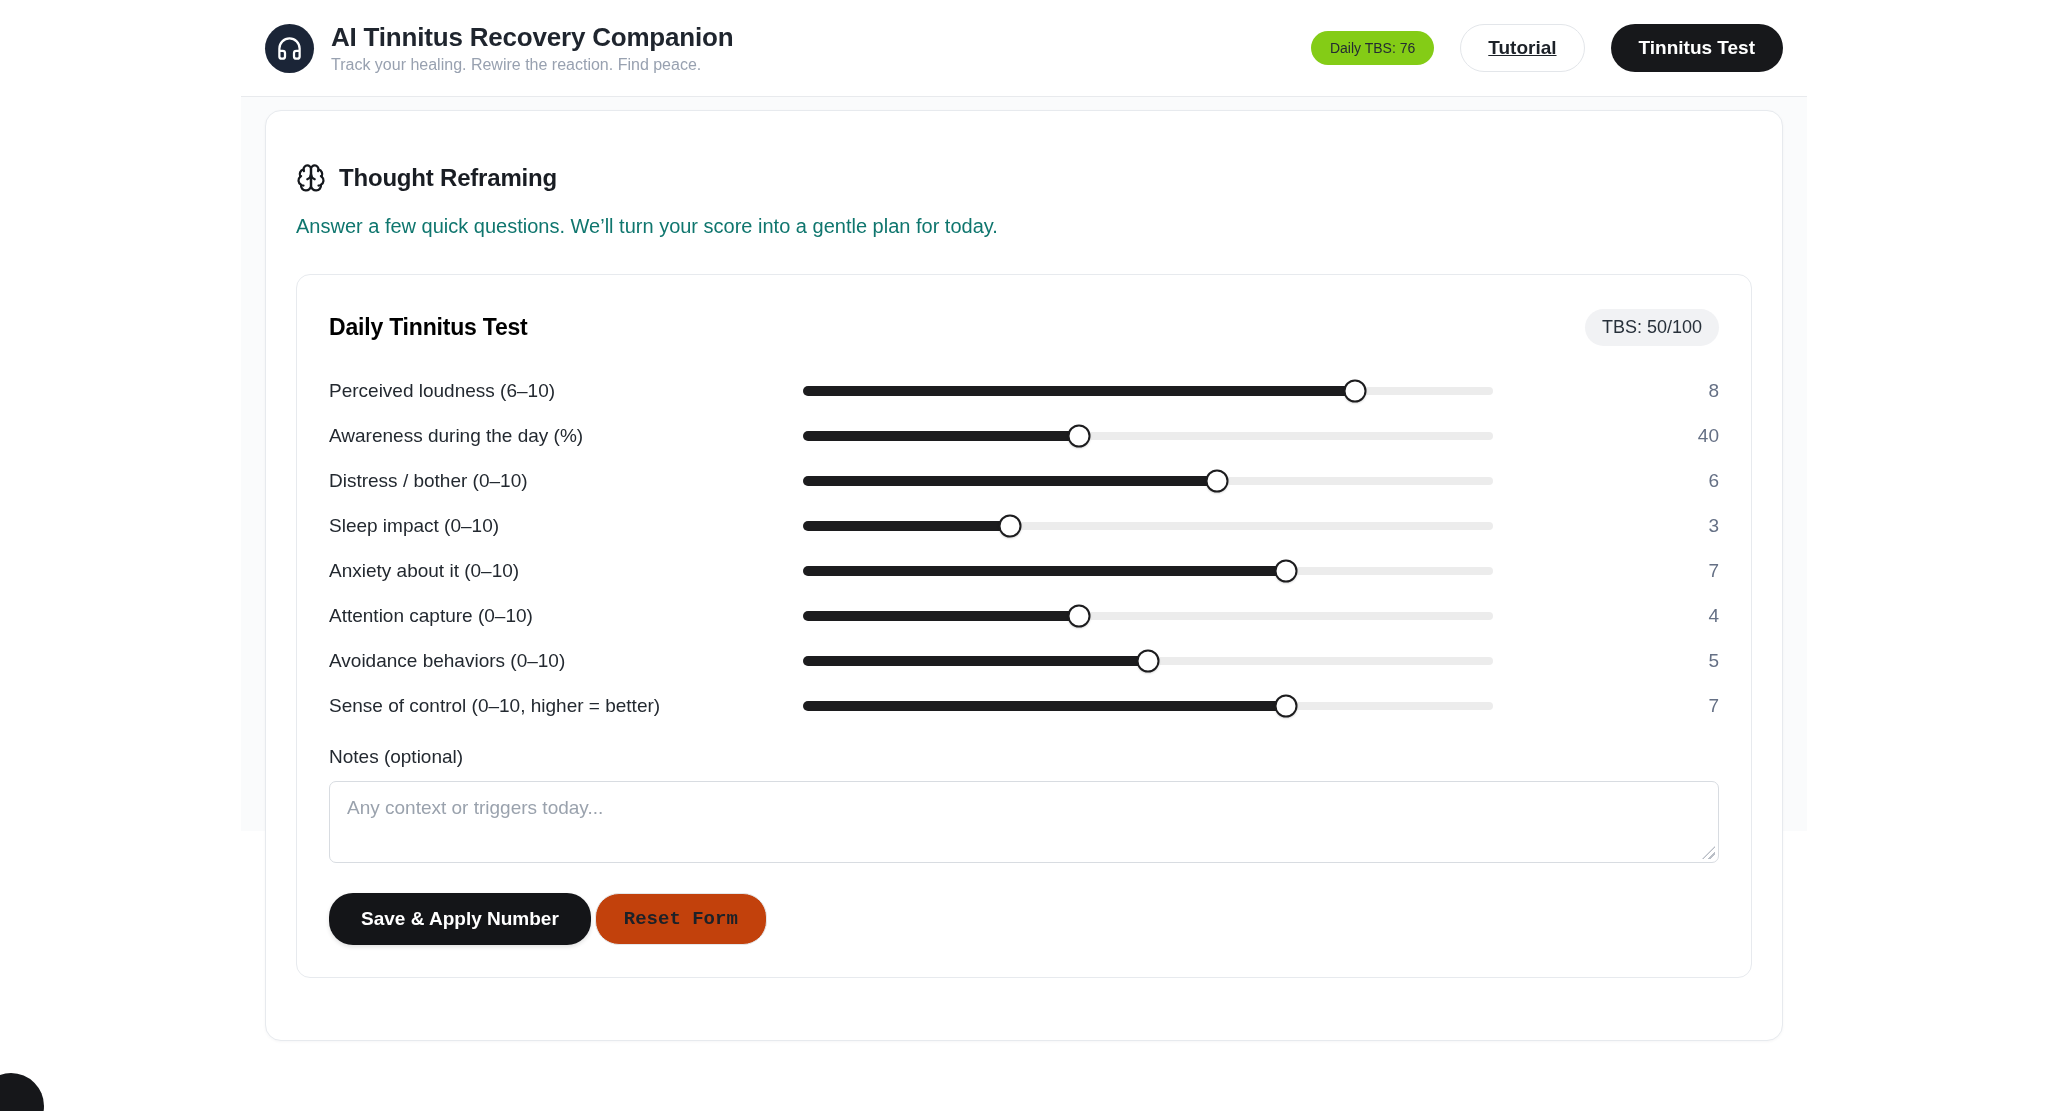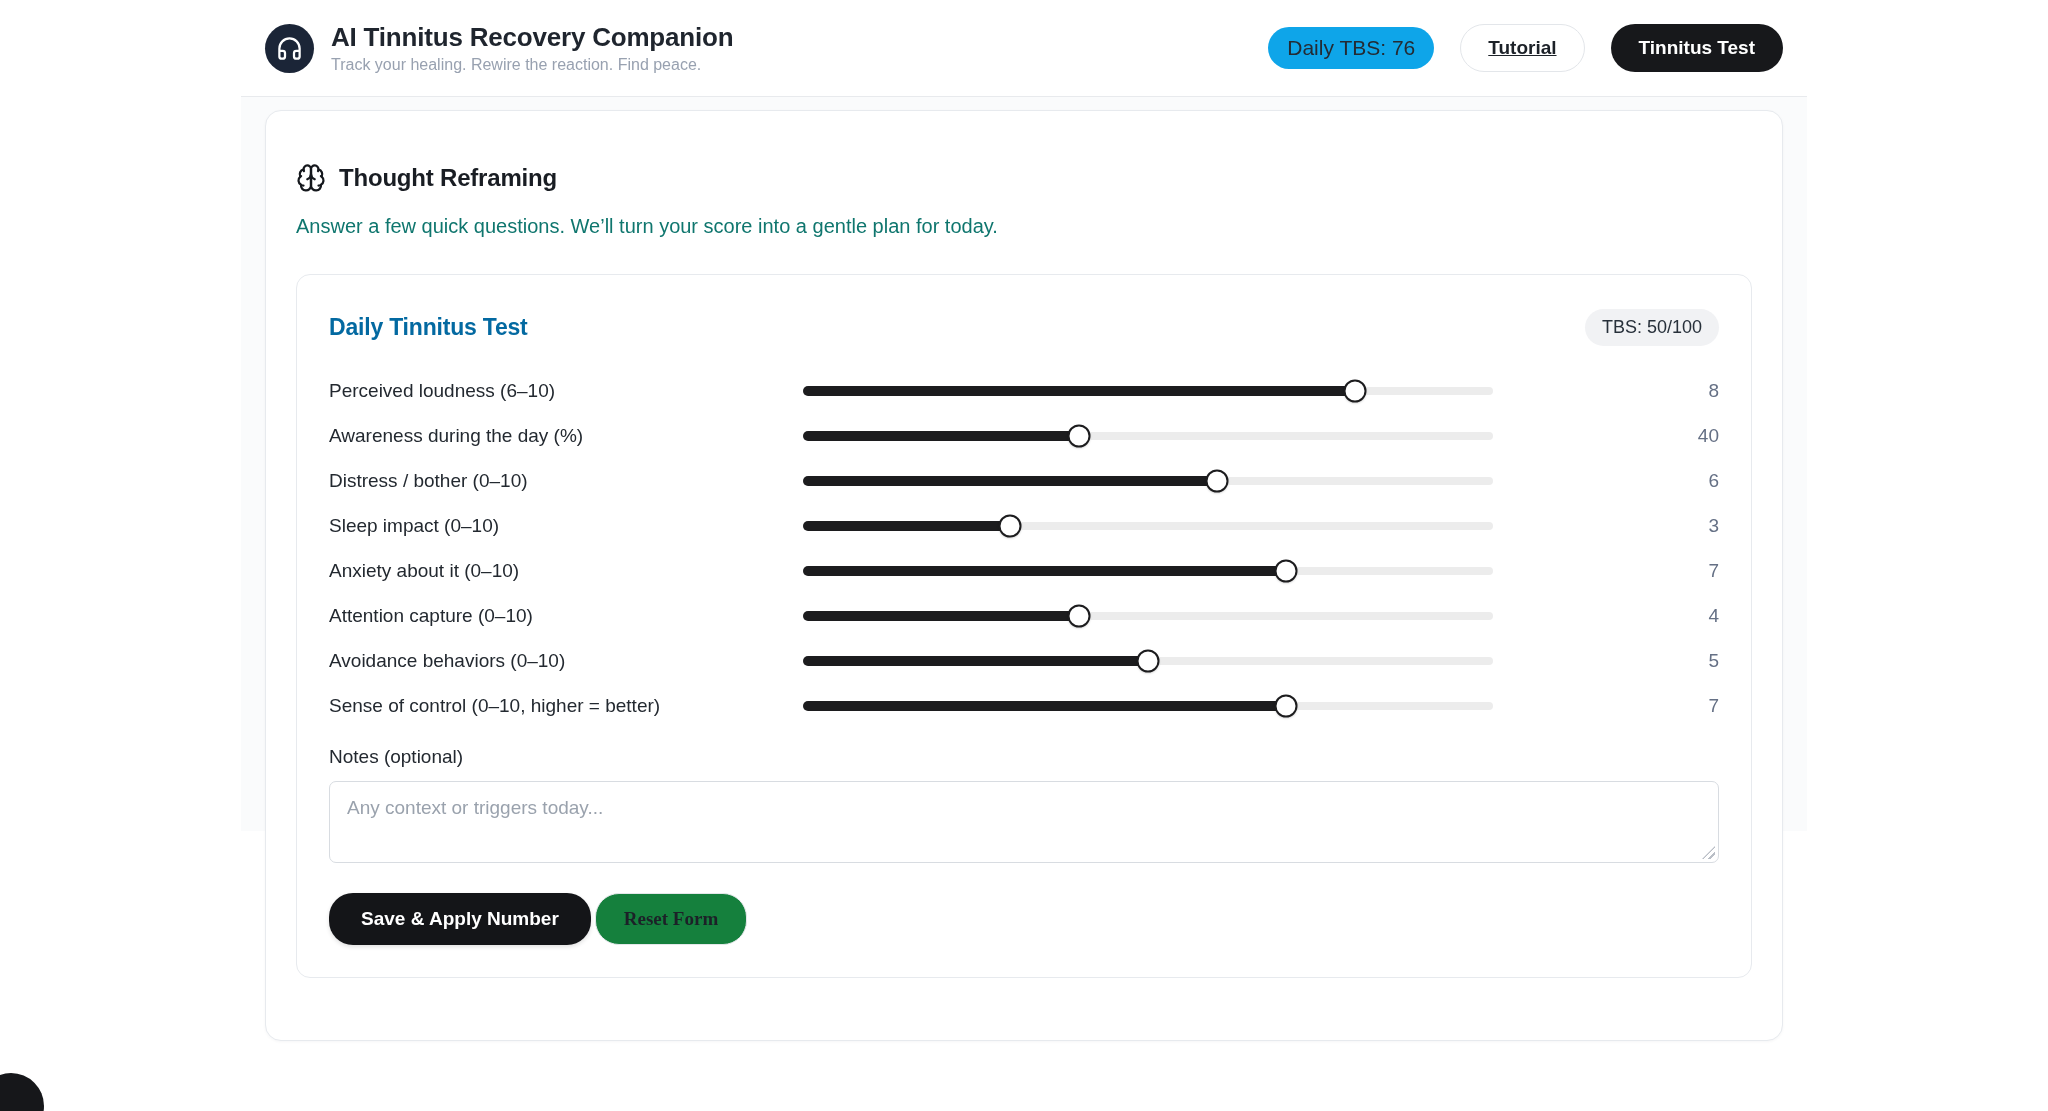--- a/index.html
+++ b/index.html
@@ -44,23 +44,23 @@
     color: #98a1b0;
     margin-top: 3px;
   }
   .header-right {
     margin-left: auto;
     display: flex;
     align-items: center;
     gap: 26px;
   }
   .tbs-pill {
-    background: #0ea5e9;
+    background: #84cc16;
     color: #242b33;
-    font-size: 21px;
+    font-size: 14px;
     font-weight: 500;
     padding: 9px 19px;
     border-radius: 999px;
     white-space: nowrap;
   }
   .btn-outline {
     background: #ffffff;
     border: 1.5px solid #e3e6ea;
     color: #1c2128;
     font-size: 19px;
@@ -117,21 +117,21 @@
   }
   .form-title-row {
     display: flex;
     align-items: center;
     justify-content: space-between;
     margin-bottom: 22px;
   }
   .form-title {
     font-size: 23px;
     font-weight: 700;
-    color: #0369a1;
+    color: #000000;
     letter-spacing: -0.2px;
   }
   .tbs-badge {
     background: #f1f2f4;
     color: #27303a;
     font-size: 18px;
     font-weight: 500;
     padding: 8px 17px;
     border-radius: 999px;
   }
@@ -227,29 +227,29 @@
     border: none;
     font-size: 19px;
     font-weight: 600;
     padding: 14px 32px;
     border-radius: 24px;
     cursor: pointer;
     font-family: inherit;
     box-shadow: 0 2px 4px rgba(0,0,0,0.12);
   }
   .btn-reset {
-    background: #15803d;
+    background: #c2410c;
     color: #1c2128;
     border: 1.5px solid #e4e7ea;
     font-size: 19px;
     font-weight: 600;
     padding: 14px 28px;
     border-radius: 24px;
     cursor: pointer;
-    font-family: Liberation Serif, serif;
+    font-family: Liberation Mono, monospace;
   }
   
   .cursor-blob {
     position: absolute;
     left: -22px;
     bottom: -28px;
     width: 66px;
     height: 66px;
     background: #16171a;
     border-radius: 50%;

